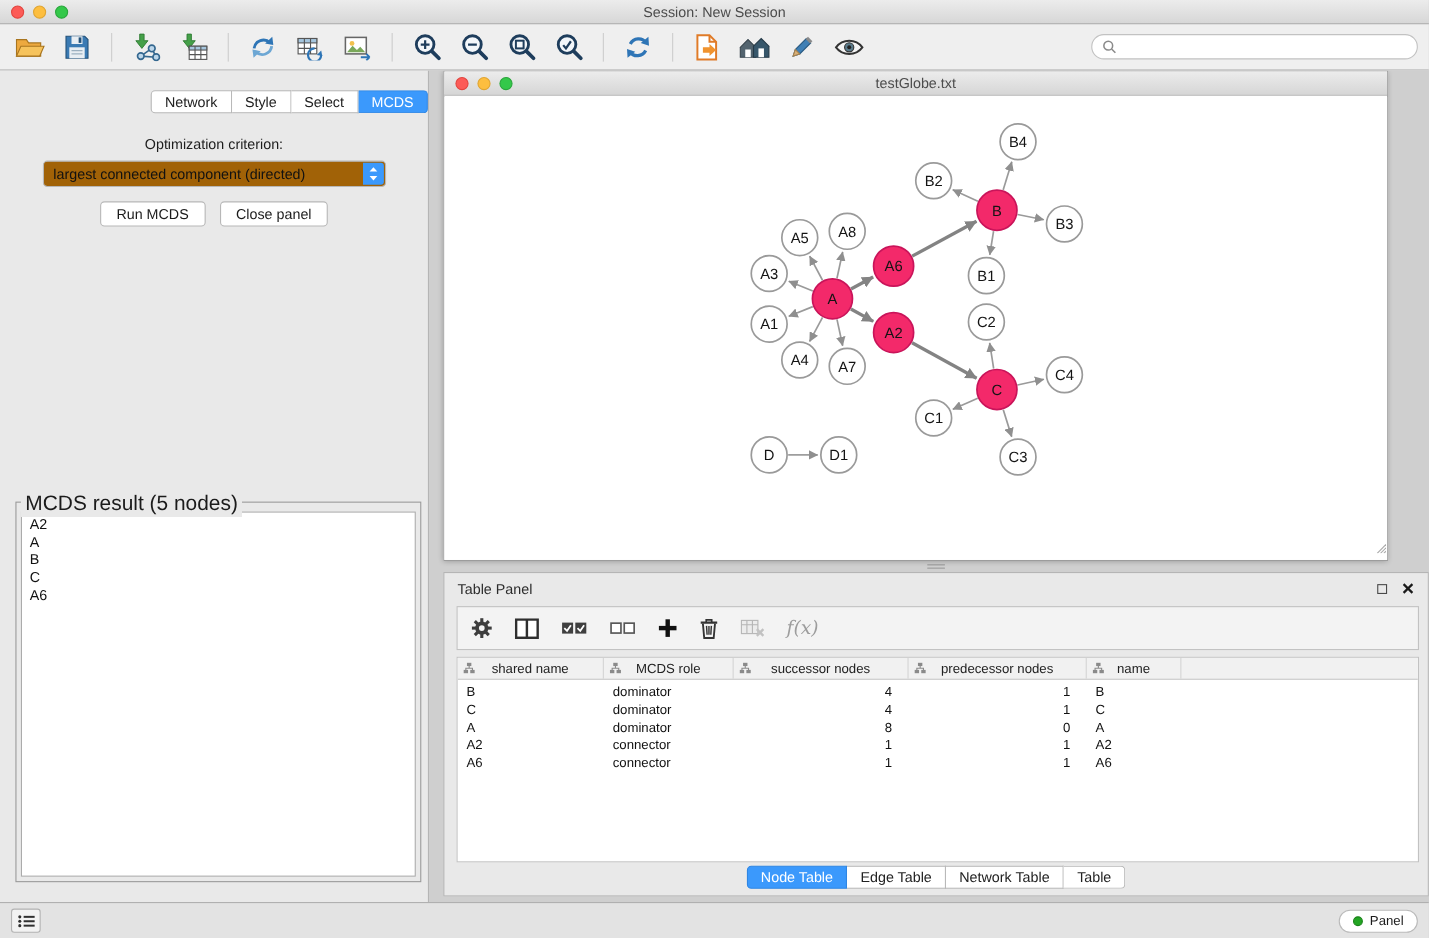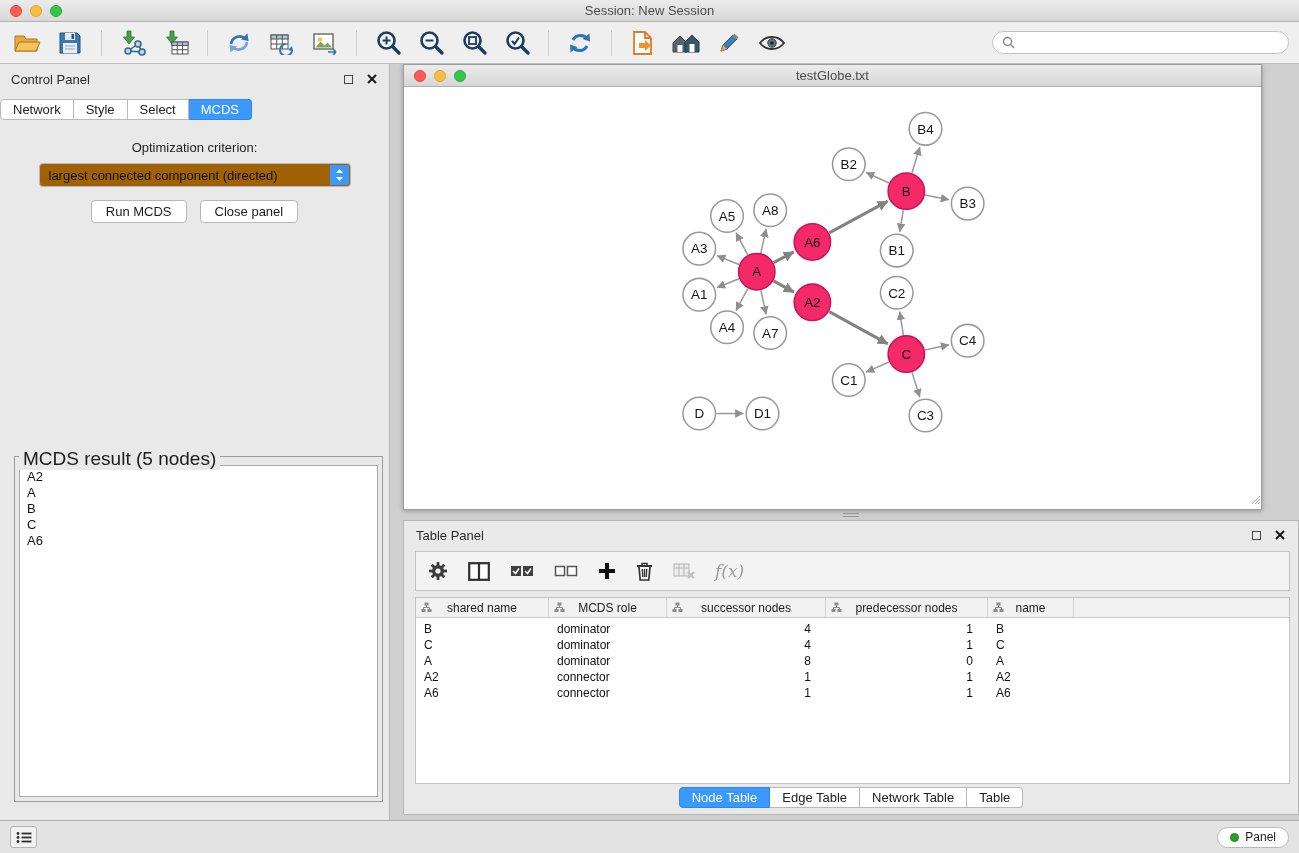--- a/index.html
+++ b/index.html
@@ -22,21 +22,21 @@
   .search-wrap{margin-left:auto;display:flex;align-items:center;background:#fff;border:1px solid #c2c2c2;border-radius:12px;height:23px;width:297px;padding:0 9px;gap:6px}
   .search-input{border:none;outline:none;flex:1;font-size:12px;background:transparent;font-family:inherit}
   .s-ic{display:inline-flex}
 
   
   .control-panel{position:absolute;top:64px;left:0;width:390px;bottom:33px;background:#e9e9e9;border-right:1px solid #b5b5b5}
   .panel-head{height:30px;display:flex;align-items:center;padding:0 11px;font-size:13px;color:#2b2b2b}
   .panel-head .btns{margin-left:auto;display:flex;gap:10px;align-items:center}
   .winbtn{display:inline-flex;width:13px;height:13px;align-items:center;justify-content:center}
   .float-box{width:9px;height:9px;border:1.5px solid #4a4a4a;background:transparent;display:inline-block}
-  .seg-row{display:flex;justify-content:flex-start;margin-top:5px}
+  .seg-row{display:flex;justify-content:flex-end;margin-top:18px}
   .seg{font-size:13px;padding:2px 12px;height:21px;background:#fff;border:1px solid #b9b9b9;border-left:none;color:#222;font-family:inherit;line-height:15px}
   .seg:first-child{border-left:1px solid #b9b9b9;border-radius:4px 0 0 4px}
   .seg:last-child{border-radius:0 4px 4px 0}
   .seg.active{background:#3b99fc;border-color:#2f86e3;color:#fff}
   .opt-label{text-align:center;margin-top:20px;font-size:13px;color:#1d1d1d}
   .combo{margin:8px auto 0;width:312px;height:24px;background:#a16207;border:1px solid #b7b7b7;border-radius:4px;display:flex;align-items:center;position:relative;padding:0 24px 0 9px;font-size:13px;color:#111}
   .combo-text{white-space:nowrap;overflow:hidden}
   .stepper{position:absolute;right:1px;top:1px;bottom:1px;width:19px;background:#3b99fc;border-radius:0 3px 3px 0;display:flex;align-items:center;justify-content:center}
   .btn-row{display:flex;justify-content:center;gap:13px;margin-top:13px}
   .push-btn{font-size:13px;font-family:inherit;padding:3px 14px;height:23px;background:#fff;border:1px solid #b7b7b7;border-radius:4px;color:#1b1b1b}
@@ -238,36 +238,20 @@
         <svg width="13" height="13" viewBox="0 0 13 13">
           <circle cx="5.5" cy="5.5" r="4" fill="none" stroke="#8a8a8a" stroke-width="1.4"></circle>
           <line x1="8.5" y1="8.5" x2="12" y2="12" stroke="#8a8a8a" stroke-width="1.4"></line>
         </svg>
       </span>
     <input class="search-input" placeholder="" style="">
   </div>
 </div>
 
 <div class="control-panel">
-  <div class="panel-head">
-    <span>Control Panel</span>
-    <span class="btns">
-      <span class="winbtn">
-          <span class="float-box"></span>
-        </span>
-      <span class="winbtn">
-          <svg width="10" height="10" viewBox="0 0 10 10">
-            <g stroke="#1a1a1a" stroke-width="2">
-              <line x1="1" y1="1" x2="9" y2="9"></line>
-              <line x1="9" y1="1" x2="1" y2="9"></line>
-            </g>
-          </svg>
-        </span>
-    </span>
-  </div>
   <div class="seg-row">
       <button class="seg">Network</button>
       <button class="seg">Style</button>
       <button class="seg">Select</button>
       <button class="seg active">MCDS</button>
     </div>
   <div class="opt-label">Optimization criterion:</div>
   <div class="combo">
     <span class="combo-text">largest connected component (directed)</span>
     <span class="stepper">

